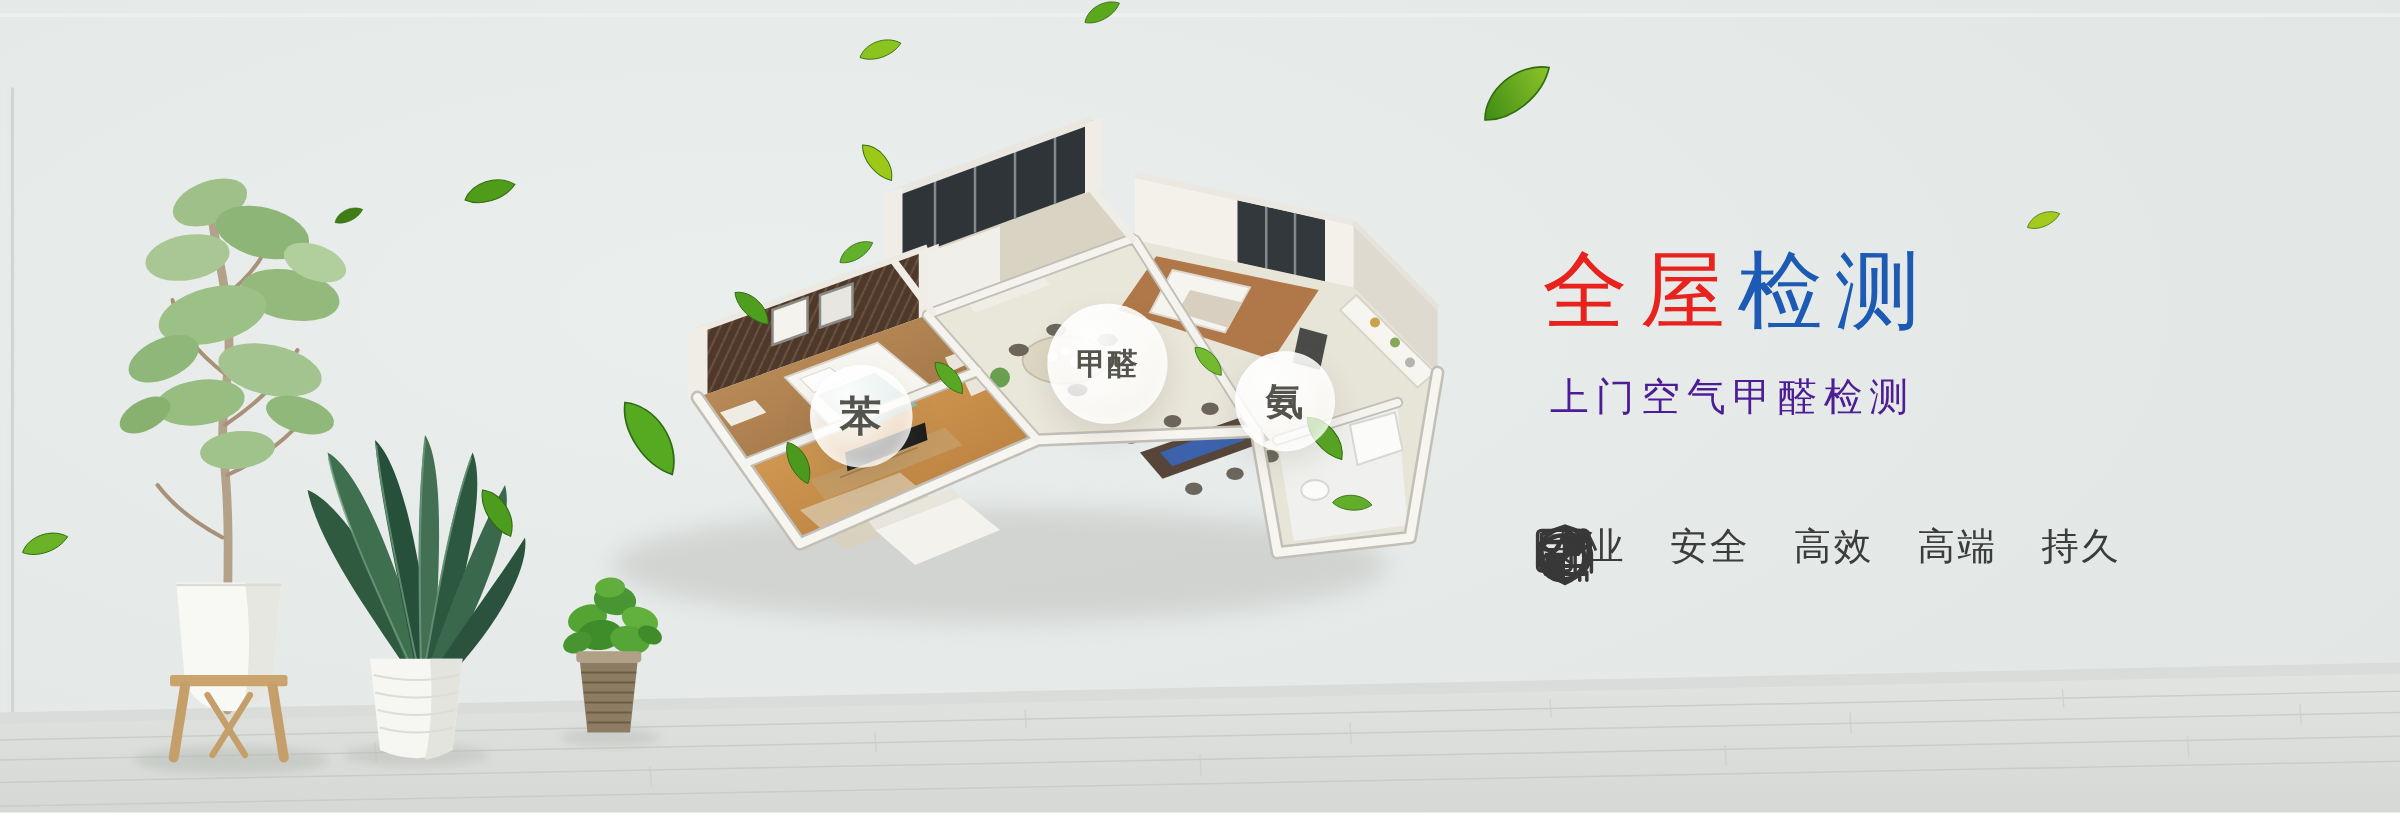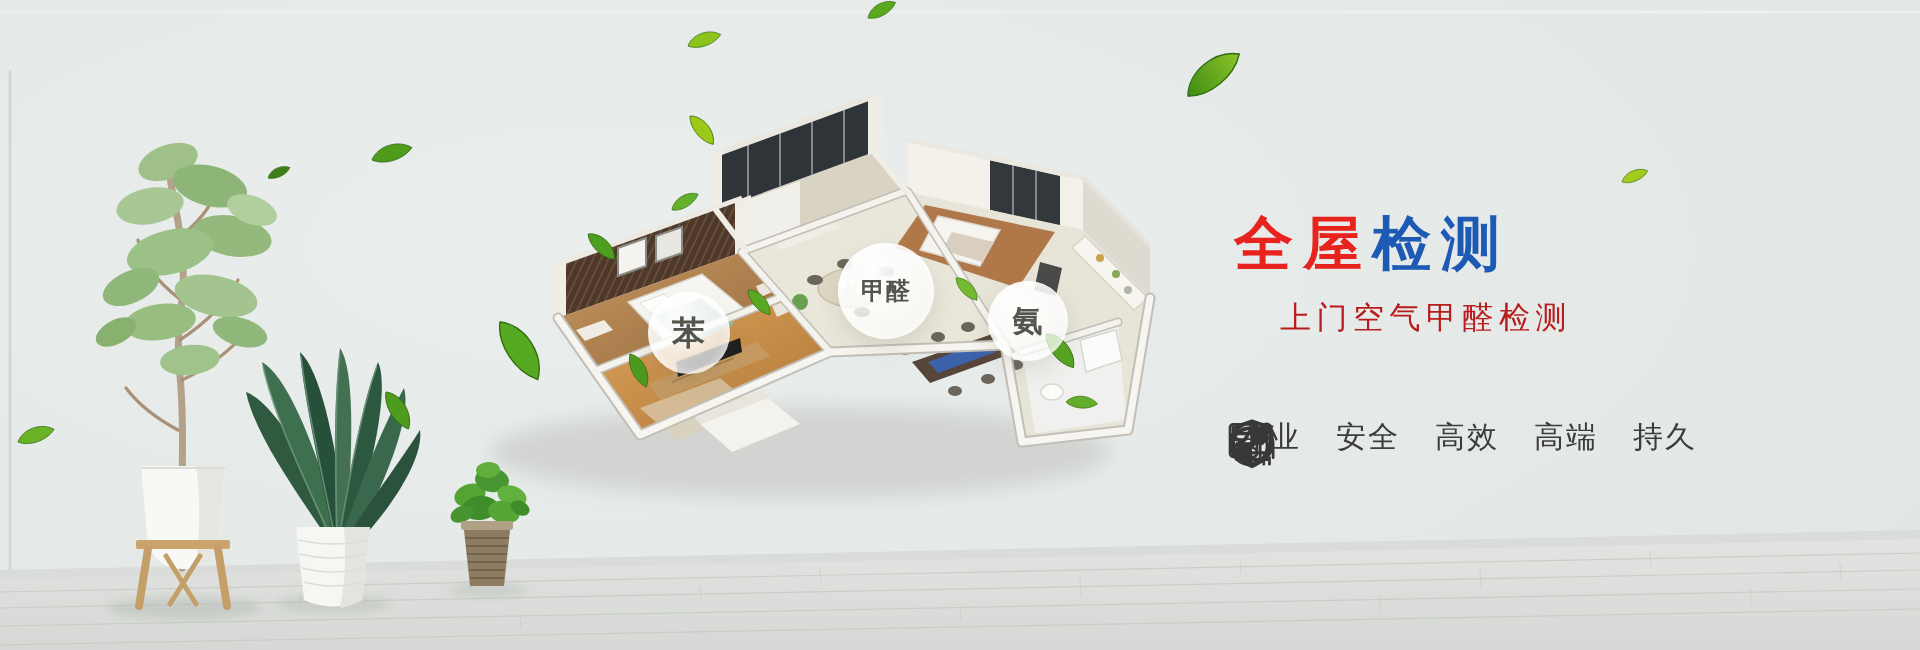--- a/index.html
+++ b/index.html
@@ -7,23 +7,22 @@
     width:1920px;height:650px;position:relative;overflow:hidden;
     font-family:"Liberation Sans","DejaVu Sans",sans-serif;
     background:radial-gradient(120% 140% at 32% 38%, #eaeeed 0%, #e3e7e6 55%, #dde1e0 100%);
   }
   .stage{position:absolute;inset:0;}
   svg{position:absolute;left:0;top:0;}
 
   
   .title{
     position:absolute;left:1234px;top:198px;
-    font-size:59px;font-weight:bold;letter-spacing:10px;line-height:1.05;
+    font-size:68px;font-weight:normal;letter-spacing:10px;line-height:1.05;
     white-space:nowrap;
-    margin-top:16px;
   }
   .subtitle{
     position:absolute;left:1240px;top:297px;
     font-size:31px;font-weight:500;letter-spacing:5.5px;white-space:nowrap;
   }
   .features{
     position:absolute;left:1226px;top:417px;width:482px;
     display:flex;justify-content:space-between;
   }
   .feature{width:86px;display:flex;flex-direction:column;align-items:center;gap:5px;}
@@ -349,21 +348,21 @@
   <div class="bubble jiaquan">
     <span>甲醛</span>
   </div>
   <div class="bubble an">
     <span>氨</span>
   </div>
 
   <div class="title">
     <span style="color: rgb(232, 35, 30);">全屋</span><span style="color: rgb(29, 90, 180);">检测</span>
   </div>
-  <div class="subtitle" style="color: #b91c1c; margin-left: 40px;">上门空气甲醛检测</div>
+  <div class="subtitle" style="color: #4c1d95;">上门空气甲醛检测</div>
 
   <div class="features">
     <div class="feature">
       <svg class="ic" viewBox="0 0 64 64" fill="none" stroke="#383838" stroke-width="3.4" stroke-linejoin="round" stroke-linecap="round">
         <rect x="5" y="9" width="33" height="40" rx="4"></rect>
         <line x1="12" y1="20" x2="31" y2="20"></line>
           <line x1="12" y1="28" x2="24" y2="28"></line>
         <circle cx="17" cy="40" r="7.5"></circle>
           <circle cx="17" cy="40" r="3"></circle>
         <circle cx="50" cy="14" r="5.5"></circle>

